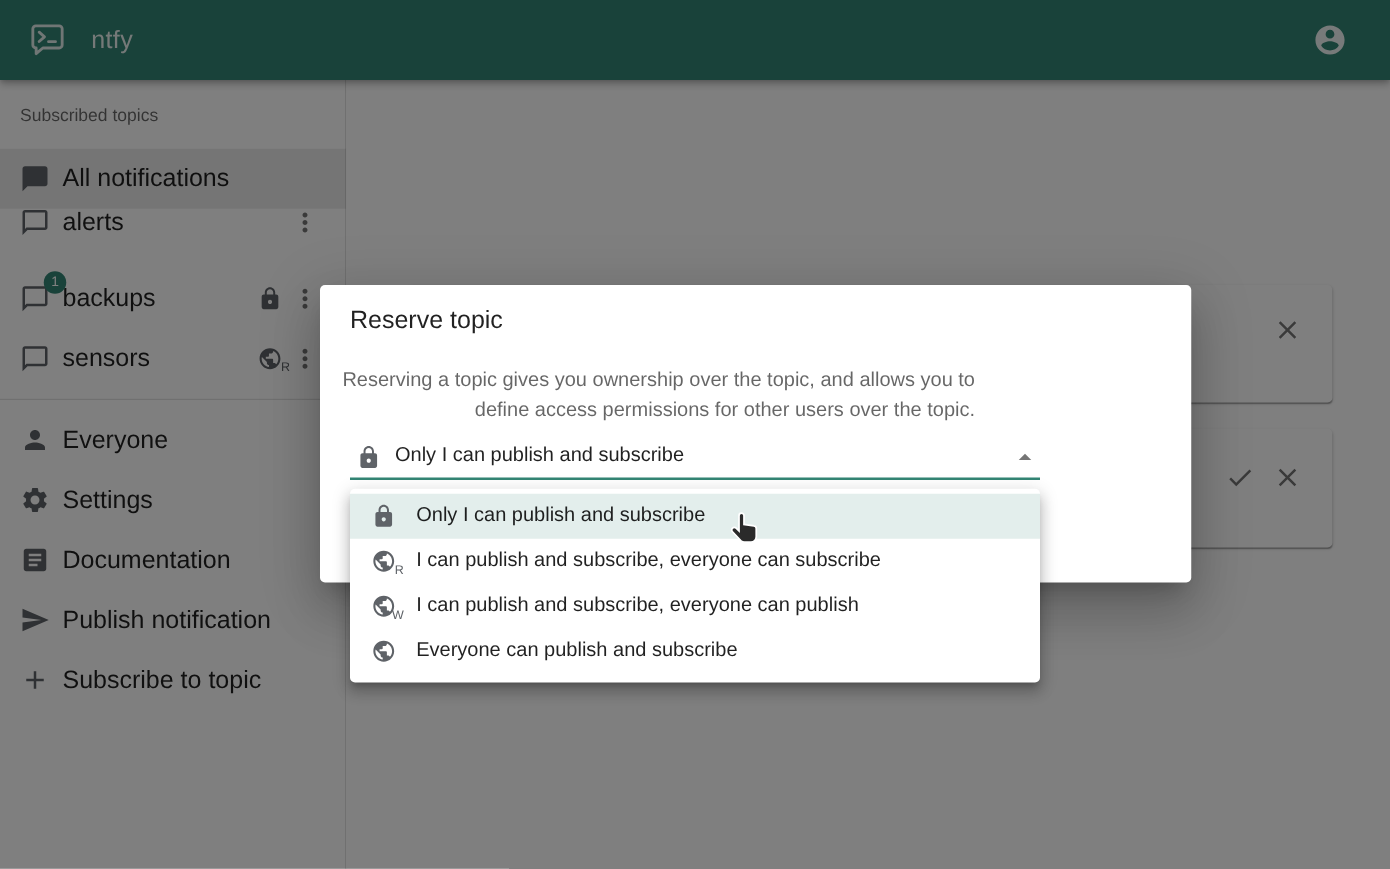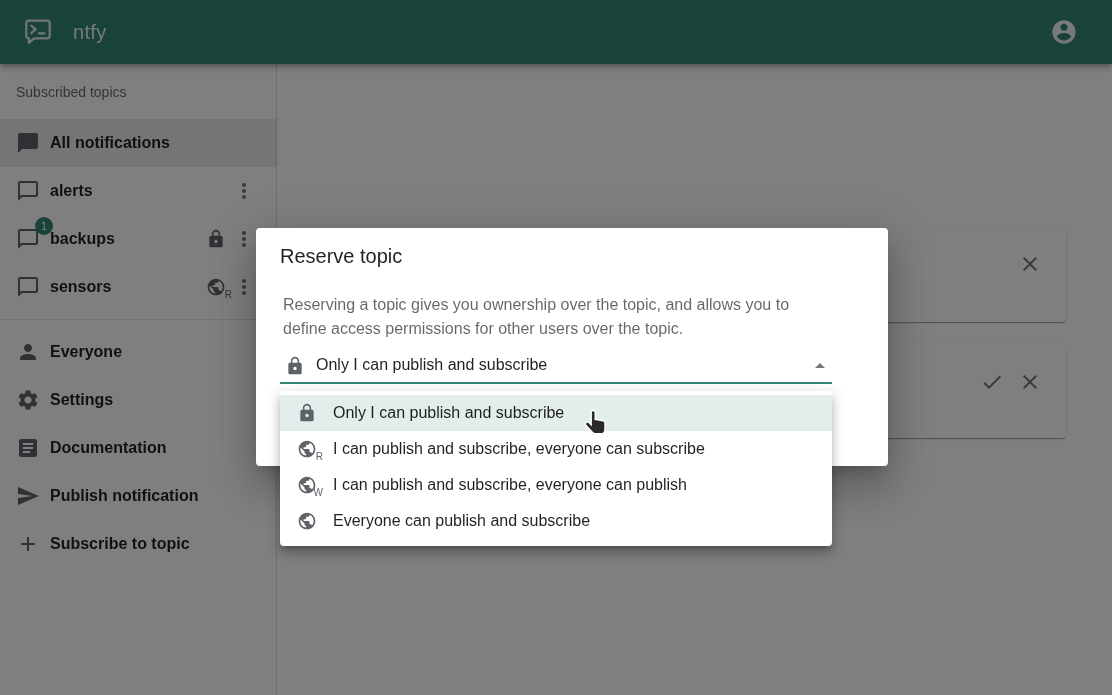--- a/index.html
+++ b/index.html
@@ -28,21 +28,21 @@
     position:absolute; top:64px; left:0; width:276px; bottom:0;
     background:#fff; border-right:1px solid rgba(0,0,0,.12);text-align:right;
   }
   .subheader { position:absolute; top:20px; left:16px; font-size:14px; font-weight:500; color:rgba(0,0,0,.6); }
   .side-item {
     position:absolute; left:0; width:277px; height:48px; box-sizing:border-box;
     display:flex; align-items:center; padding-left:16px; cursor:pointer;
   }
   .side-item.selected { background:rgba(0,0,0,.08); }
   .side-icon { width:24px; height:24px; color:#5f6368; margin-right:10px; flex:0 0 auto; position:relative; }
-  .side-label { font-size:16px; color:rgba(0,0,0,.87); white-space:nowrap;font-weight:bold; }
+  .side-label { font-size:20px; color:rgba(0,0,0,.87); white-space:nowrap; }
   .status-icon { position:absolute; left:206px; top:50%; transform:translateY(-50%); width:20px; height:20px; color:#5f6368; }
   .morevert-btn { position:absolute; right:13px; top:4px; width:40px; height:40px; border:none; background:transparent;
     color:rgba(0,0,0,.54); display:flex; align-items:center; justify-content:center; padding:0; cursor:pointer; }
   .badge {
     position:absolute; left:35px; top:2px; width:18px; height:18px; border-radius:50%;
     background:#338574; color:#fff; font-size:11px; font-weight:500;
     display:flex; align-items:center; justify-content:center; z-index:2;
   }
   .divider { position:absolute; left:0; right:0; top:255px; border-top:1px solid rgba(0,0,0,.12); }
   .globe-sub { position:absolute; font-size:10px; font-weight:500; color:#5f6368; right:-6px; bottom:-3px; }
@@ -56,26 +56,26 @@
   .card-time { position:absolute; left:24px; top:17px; font-size:14px; color:rgba(0,0,0,.6); }
   .card-msg  { position:absolute; left:24px; top:39px; font-size:16px; color:rgba(0,0,0,.87); }
   .card-iconbtn { position:absolute; width:24px; height:24px; border:none; background:transparent; padding:0;
     color:rgba(0,0,0,.54); display:flex; align-items:center; justify-content:center; cursor:pointer; }
 
   
   .backdrop { position:absolute; inset:0; background:rgba(0,0,0,.5); z-index:50; }
 
   
   .dialog {
-    position:absolute; left:256px; top:228px; width:632px; height:238px; z-index:60;
+    position:absolute; left:256px; top:228px; width:697px; height:238px; z-index:60;
     background:#fff; border-radius:4px; box-sizing:border-box;
     box-shadow:0 11px 15px -7px rgba(0,0,0,.2), 0 24px 38px 3px rgba(0,0,0,.14), 0 9px 46px 8px rgba(0,0,0,.12);
   }
   .dialog-title { position:absolute; left:24px; top:17px; font-size:20px; font-weight:500; color:rgba(0,0,0,.87); }
-  .dialog-desc  { position:absolute; left:27px; top:65px; width:516px; font-size:16px; line-height:24px; color:rgba(0,0,0,.6); }
+  .dialog-desc  { position:absolute; left:8px; top:65px; width:516px; font-size:16px; line-height:24px; color:rgba(0,0,0,.6);text-align:right; }
   .select {
     position:absolute; left:24px; top:122px; width:552px; height:32px; cursor:pointer;
     border-bottom:2px solid #338574;
   }
   .select-icon { position:absolute; left:5px; top:6px; width:20px; height:20px; color:#5f6368; }
   .select-value { position:absolute; left:36px; top:6px; font-size:16px; color:rgba(0,0,0,.87); white-space:nowrap; }
   .select-arrow { position:absolute; right:0; top:4px; width:24px; height:24px; color:rgba(0,0,0,.54); }
 
   
   .menu {
@@ -125,21 +125,21 @@
 
     <div class="side-item selected" style="top:55px">
       <span class="side-icon">
         <svg width="24" height="24" viewBox="0 0 24 24" fill="currentColor">
             <path d="M20 2H4c-1.1 0-2 .9-2 2v18l4-4h14c1.1 0 2-.9 2-2V4c0-1.1-.9-2-2-2z"></path>
           </svg>
       </span>
       <span class="side-label">All notifications</span>
     </div>
 
-    <div class="side-item" style="top:103px">
+    <div class="side-item" style="top:90px">
       <span class="side-icon">
         <svg width="24" height="24" viewBox="0 0 24 24" fill="currentColor">
             <path d="M20 2H4c-1.1 0-1.99.9-1.99 2L2 22l4-4h14c1.1 0 2-.9 2-2V4c0-1.1-.9-2-2-2zm0 14H5.17L4 17.17V4h16v12z"></path>
           </svg>
       </span>
       <span class="side-label">alerts</span>
       <button class="morevert-btn">
         <span>
           <svg width="24" height="24" viewBox="0 0 24 24" fill="currentColor">
               <path d="M12 8c1.1 0 2-.9 2-2s-.9-2-2-2-2 .9-2 2 .9 2 2 2zm0 2c-1.1 0-2 .9-2 2s.9 2 2 2 2-.9 2-2-.9-2-2-2zm0 6c-1.1 0-2 .9-2 2s.9 2 2 2 2-.9 2-2-.9-2-2-2z"></path>

